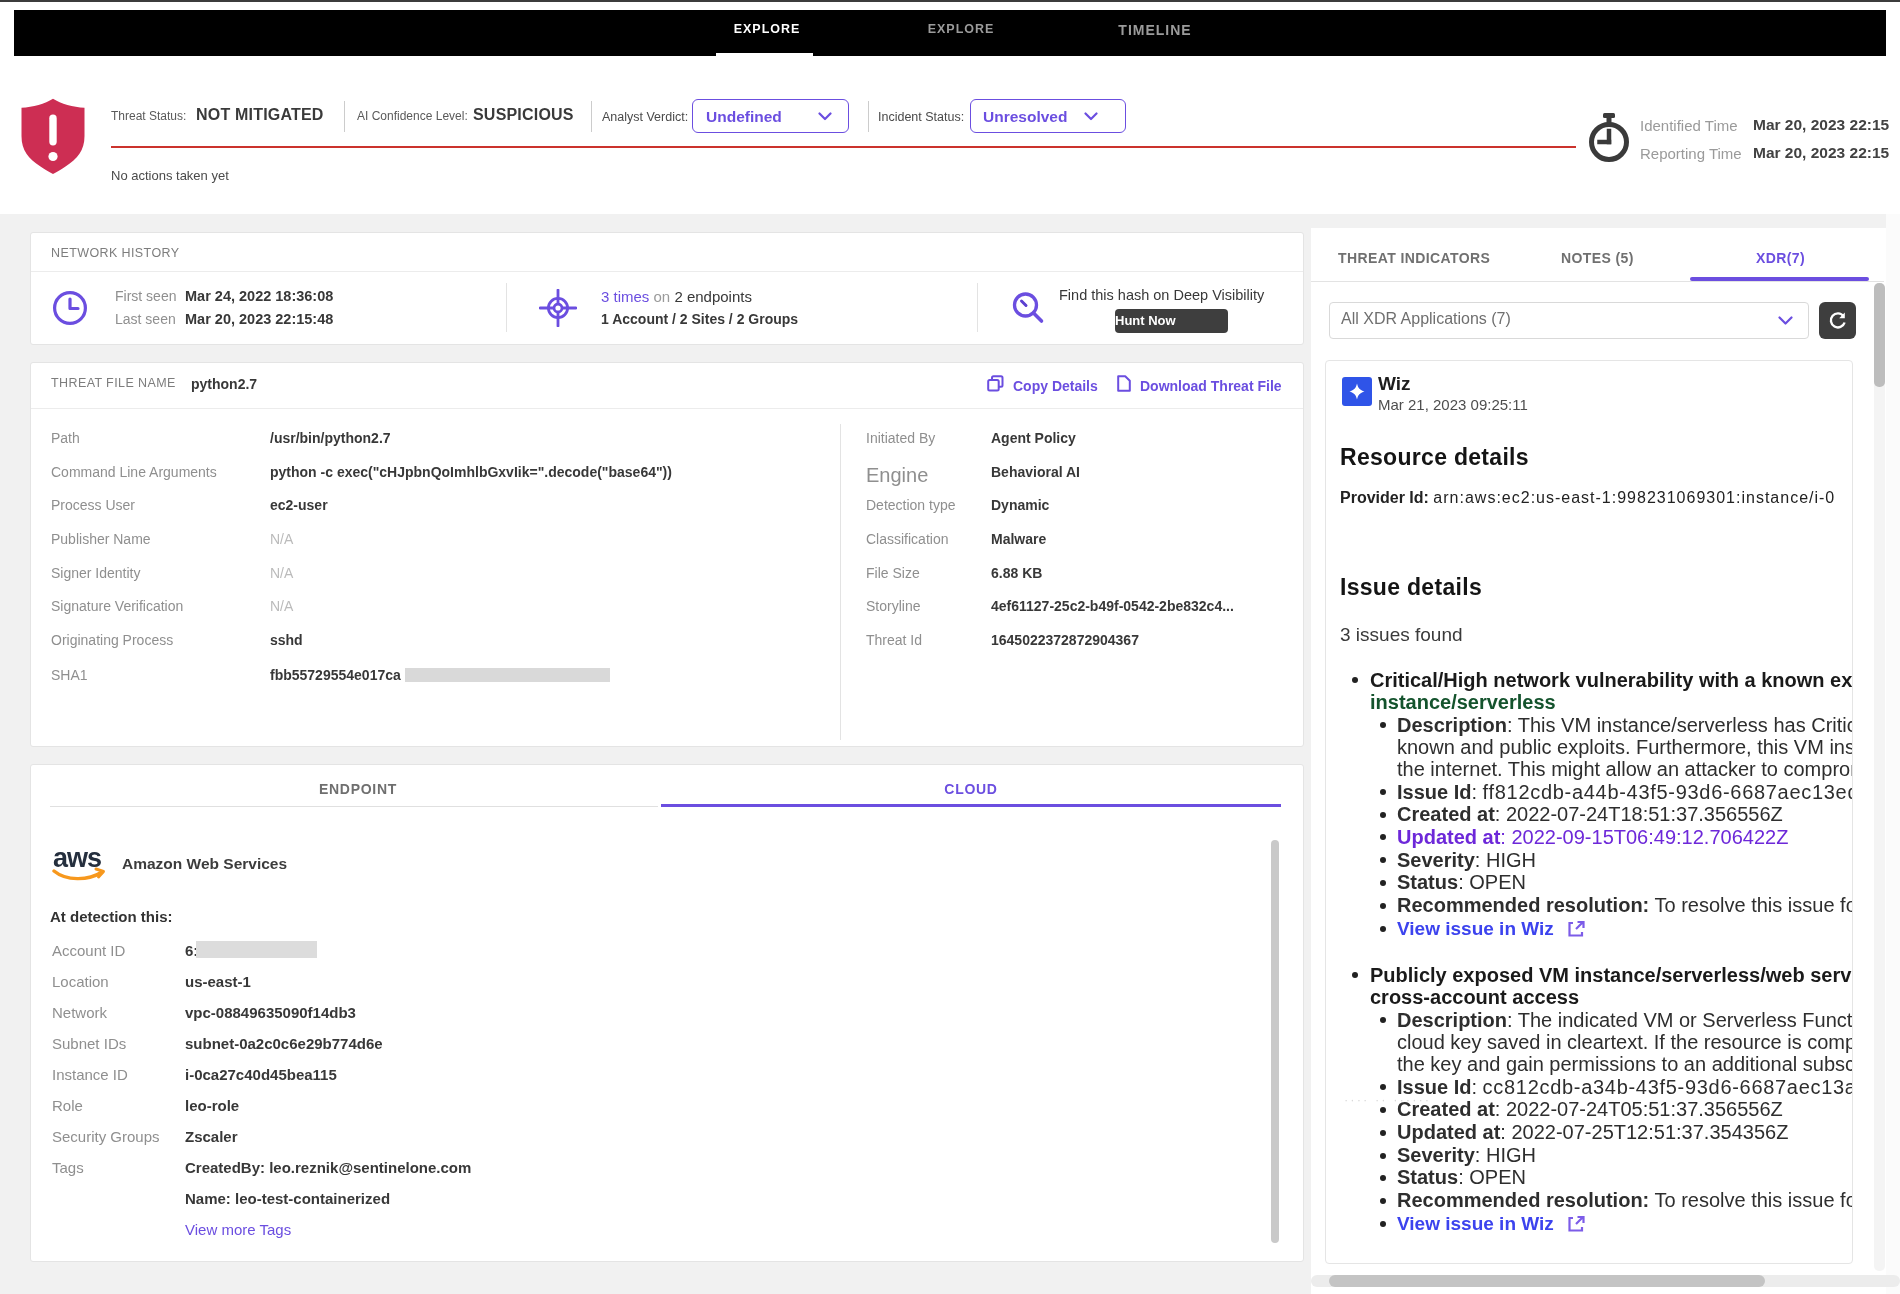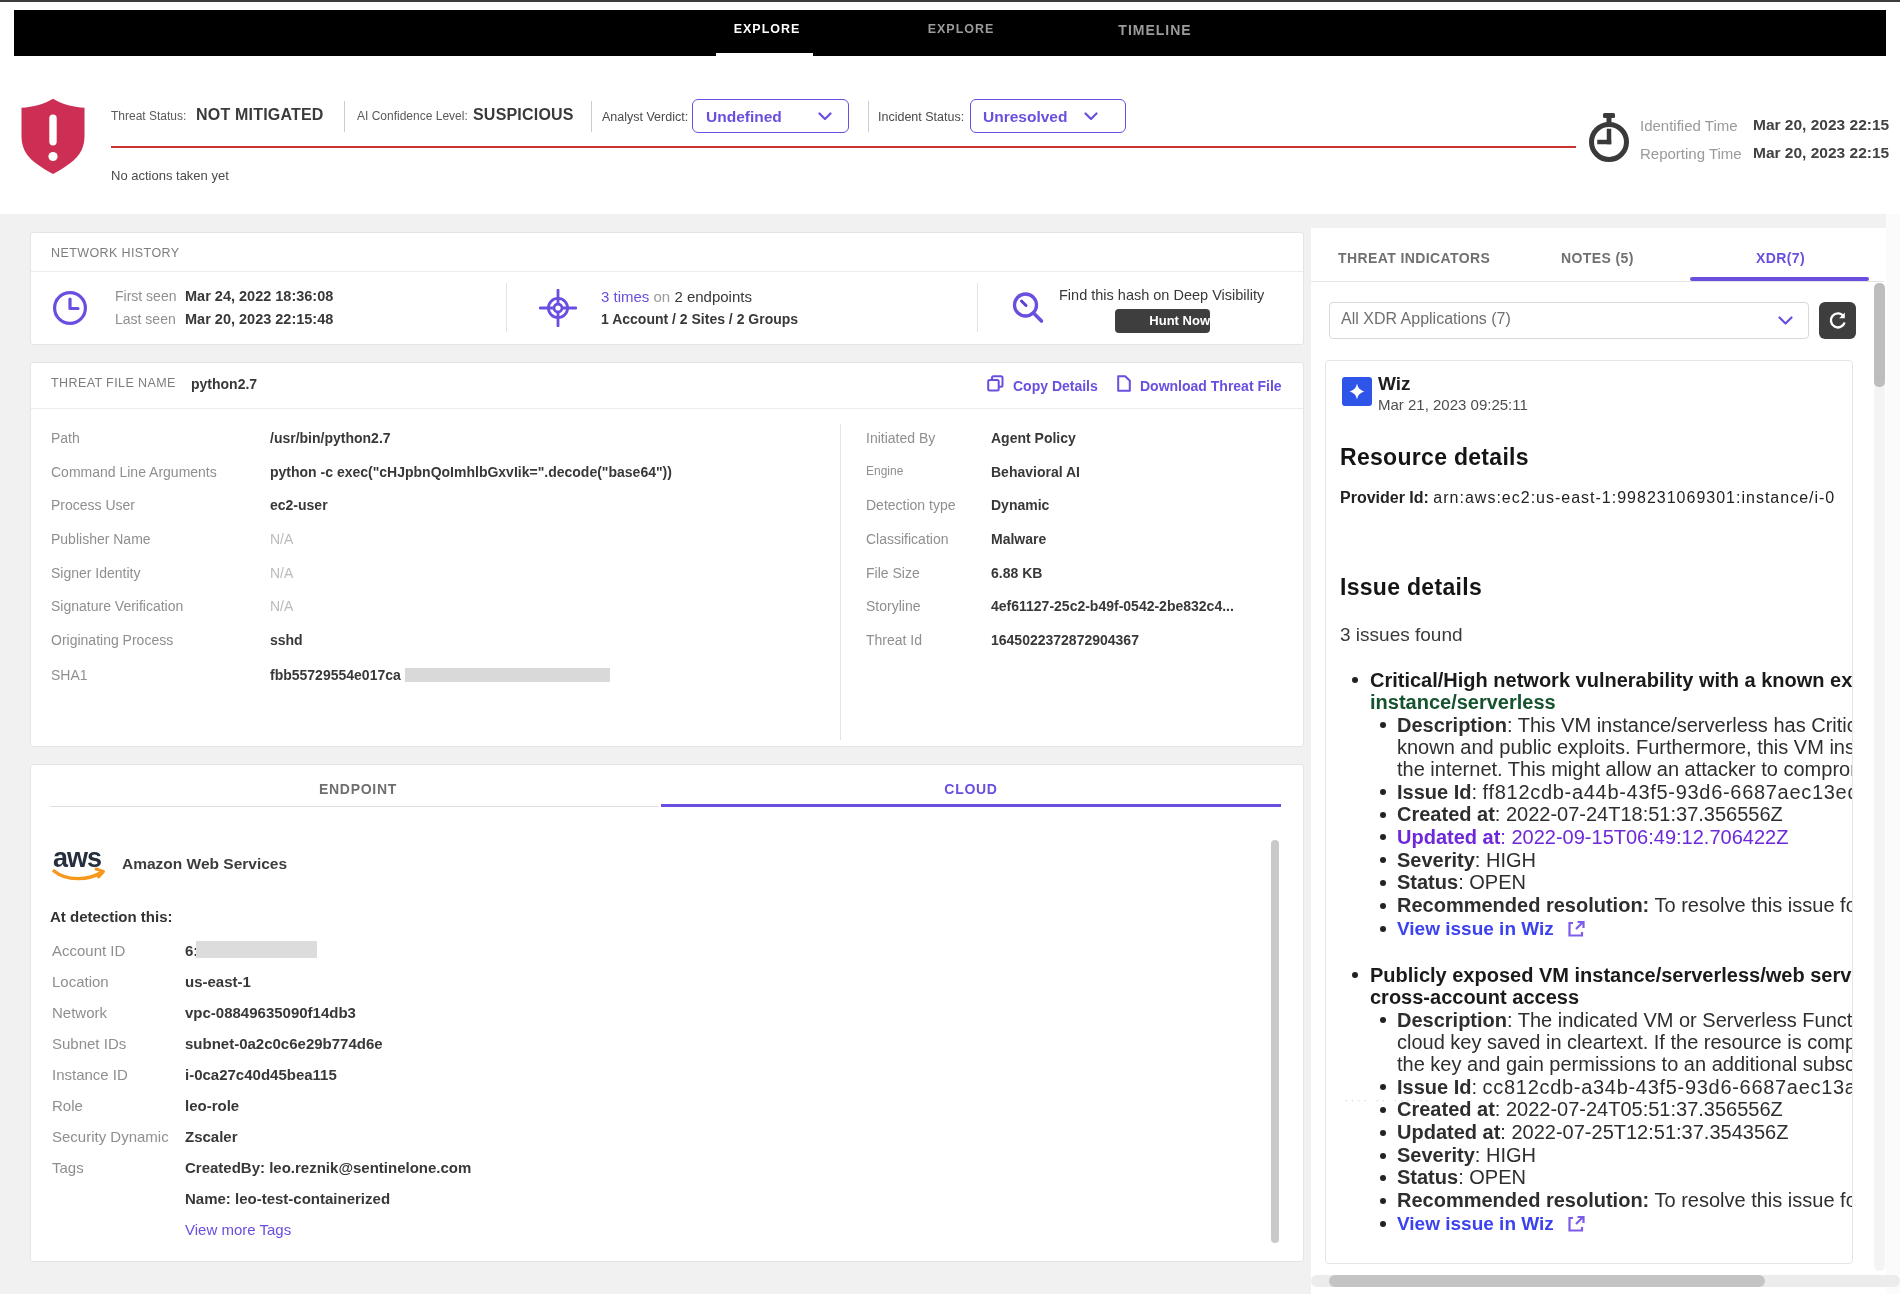--- a/index.html
+++ b/index.html
@@ -88,21 +88,21 @@
 </svg>
 <div class="abs nowrap" style="left:601px;top:288px;font-size:15px"><span class="purple">3 times</span> <span style="color:#9a9a9a">on</span> <span class="val" style="font-weight:normal">2 endpoints</span></div>
 <div class="abs nowrap val" style="left:601px;top:311px;font-size:14px;font-weight:bold">1 Account / 2 Sites / 2 Groups</div>
 <div class="abs" style="left:977px;top:283px;width:1px;height:49px;background:#e3e3e3"></div>
 <svg class="abs" style="left:1012px;top:292px" width="34" height="34" viewBox="0 0 34 34">
   <circle cx="13.5" cy="13" r="11" fill="none" stroke="#6b4ee0" stroke-width="3.3"></circle>
   <line x1="9.5" y1="9" x2="14" y2="13.5" stroke="#5b3fd0" stroke-width="3" stroke-linecap="round"></line>
   <line x1="21.5" y1="21" x2="29.5" y2="29" stroke="#6b4ee0" stroke-width="3.6" stroke-linecap="round"></line>
 </svg>
 <div class="abs nowrap val" style="left:1059px;top:287px;font-size:14.5px">Find this hash on Deep Visibility</div>
-<div class="abs" style="left:1115px;top:309px;width:95px;height:24px;background:#3e3e3e;border-radius:4px;color:#fff;font-size:13px;font-weight:bold;text-align:right;line-height:24px">Hunt Now</div>
+<div class="abs" style="left:1115px;top:309px;width:113px;height:24px;background:#3e3e3e;border-radius:4px;color:#fff;font-size:13px;font-weight:bold;text-align:left;line-height:24px">Hunt Now</div>
 
 <div class="card" style="left:30px;top:362px;width:1274px;height:385px"></div>
 <div class="abs nowrap" style="left:51px;top:376px;font-size:12.5px;color:#7d7d7d;letter-spacing:.4px">THREAT FILE NAME</div>
 <div class="abs nowrap val" style="left:191px;top:376px;font-size:14px;font-weight:bold">python2.7</div>
 <svg class="abs" style="left:987px;top:375px" width="17" height="17" viewBox="0 0 17 17">
   <rect x="5" y="1.2" width="10.5" height="10.5" rx="1.5" fill="none" stroke="#6b4ee0" stroke-width="2"></rect>
   <rect x="1.2" y="5" width="10.5" height="10.5" rx="1.5" fill="#fff" stroke="#6b4ee0" stroke-width="2"></rect>
 </svg>
 <div class="abs nowrap purple" style="left:1013px;top:378px;font-size:14px;font-weight:bold">Copy Details</div>
 <svg class="abs" style="left:1117px;top:375px" width="14" height="17" viewBox="0 0 14 17">
@@ -126,21 +126,21 @@
 <div class="abs nowrap lbl" style="left:51px;top:632px;font-size:14px">Originating Process</div>
 <div class="abs nowrap val" style="left:270px;top:632px;font-size:14px;font-weight:bold">sshd</div>
 <div class="abs nowrap lbl" style="left:51px;top:667px;font-size:14px">SHA1</div>
 <div class="abs nowrap val" style="left:270px;top:667px;font-size:14px;font-weight:bold">fbb55729554e017ca</div>
 <div class="abs" style="left:405px;top:668px;width:205px;height:14px;background:#d9d9d9"></div>
 
 <div class="abs" style="left:840px;top:424px;width:1px;height:316px;background:#e3e3e3"></div>
 
 <div class="abs nowrap lbl" style="left:866px;top:430px;font-size:14px">Initiated By</div>
 <div class="abs nowrap val" style="left:991px;top:430px;font-size:14px;font-weight:bold">Agent Policy</div>
-<div class="abs nowrap lbl" style="left:866px;top:464px;font-size:12px">Engine</div>
+<div class="abs nowrap lbl" style="left:866px;top:464px;font-size:20px">Engine</div>
 <div class="abs nowrap val" style="left:991px;top:464px;font-size:14px;font-weight:bold">Behavioral AI</div>
 <div class="abs nowrap lbl" style="left:866px;top:497px;font-size:14px">Detection type</div>
 <div class="abs nowrap val" style="left:991px;top:497px;font-size:14px;font-weight:bold">Dynamic</div>
 <div class="abs nowrap lbl" style="left:866px;top:531px;font-size:14px">Classification</div>
 <div class="abs nowrap val" style="left:991px;top:531px;font-size:14px;font-weight:bold">Malware</div>
 <div class="abs nowrap lbl" style="left:866px;top:565px;font-size:14px">File Size</div>
 <div class="abs nowrap val" style="left:991px;top:565px;font-size:14px;font-weight:bold">6.88 KB</div>
 <div class="abs nowrap lbl" style="left:866px;top:598px;font-size:14px">Storyline</div>
 <div class="abs nowrap val" style="left:991px;top:598px;font-size:14px;font-weight:bold">4ef61127-25c2-b49f-0542-2be832c4...</div>
 <div class="abs nowrap lbl" style="left:866px;top:632px;font-size:14px">Threat Id</div>
@@ -166,21 +166,21 @@
 <div class="abs nowrap lbl" style="left:52px;top:973px;font-size:15px">Location</div>
 <div class="abs nowrap val" style="left:185px;top:973px;font-size:15px;font-weight:bold">us-east-1</div>
 <div class="abs nowrap lbl" style="left:52px;top:1004px;font-size:15px">Network</div>
 <div class="abs nowrap val" style="left:185px;top:1004px;font-size:15px;font-weight:bold">vpc-08849635090f14db3</div>
 <div class="abs nowrap lbl" style="left:52px;top:1035px;font-size:15px">Subnet IDs</div>
 <div class="abs nowrap val" style="left:185px;top:1035px;font-size:15px;font-weight:bold">subnet-0a2c0c6e29b774d6e</div>
 <div class="abs nowrap lbl" style="left:52px;top:1066px;font-size:15px">Instance ID</div>
 <div class="abs nowrap val" style="left:185px;top:1066px;font-size:15px;font-weight:bold">i-0ca27c40d45bea115</div>
 <div class="abs nowrap lbl" style="left:52px;top:1097px;font-size:15px">Role</div>
 <div class="abs nowrap val" style="left:185px;top:1097px;font-size:15px;font-weight:bold">leo-role</div>
-<div class="abs nowrap lbl" style="left:52px;top:1128px;font-size:15px">Security Dynamic</div>
+<div class="abs nowrap lbl" style="left:52px;top:1128px;font-size:15px">Security Groups</div>
 <div class="abs nowrap val" style="left:185px;top:1128px;font-size:15px;font-weight:bold">Zscaler</div>
 <div class="abs nowrap lbl" style="left:52px;top:1159px;font-size:15px">Tags</div>
 <div class="abs nowrap val" style="left:185px;top:1159px;font-size:15px;font-weight:bold">CreatedBy: leo.reznik@sentinelone.com</div>
 <div class="abs nowrap val" style="left:185px;top:1190px;font-size:15px;font-weight:bold">Name: leo-test-containerized</div>
 <div class="abs nowrap purple" style="left:185px;top:1221px;font-size:15px">View more Tags</div>
 <div class="abs" style="left:1271px;top:840px;width:8px;height:403px;background:#c9c9c9;border-radius:4px"></div>
 
 <div class="abs" style="left:1311px;top:228px;width:575px;height:1066px;background:#fff"></div>
 <div class="abs nowrap" style="left:1338px;top:250px;font-size:14px;color:#707070;font-weight:bold;letter-spacing:.4px">THREAT INDICATORS</div>
 <div class="abs nowrap" style="left:1561px;top:250px;font-size:14px;color:#707070;font-weight:bold;letter-spacing:.4px">NOTES (5)</div>

